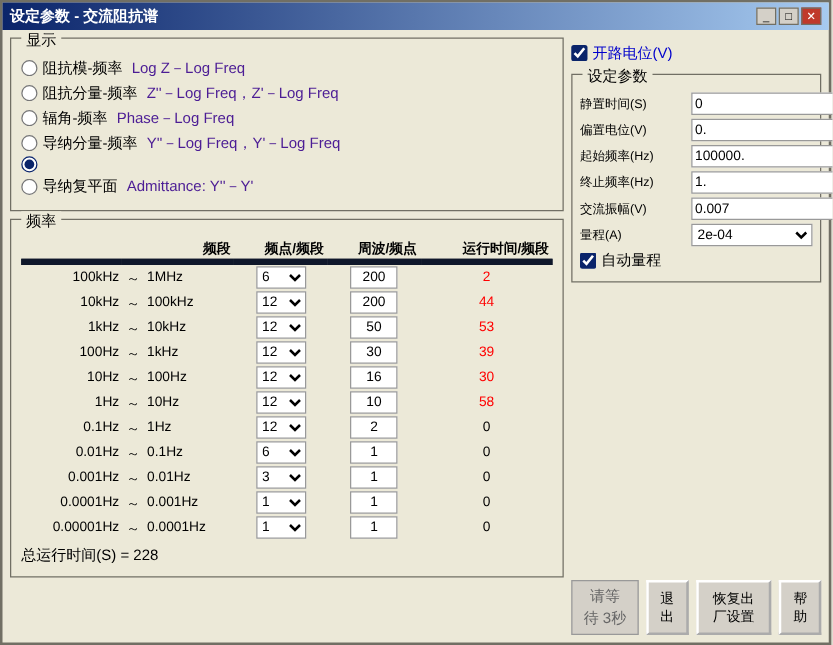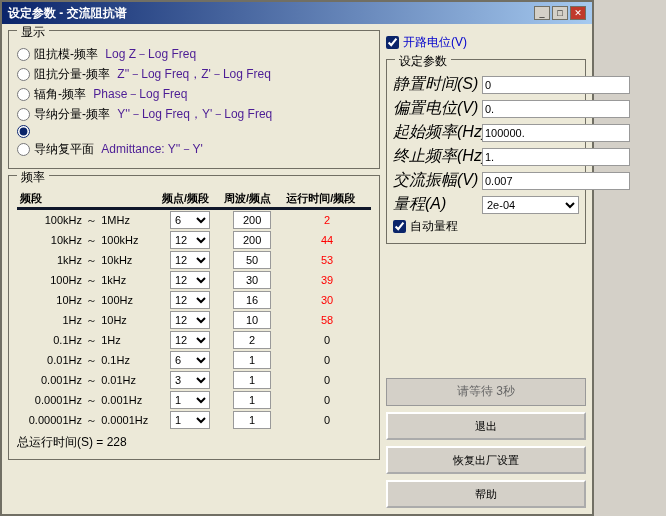--- a/index.html
+++ b/index.html
@@ -7,21 +7,21 @@
       font-family: "SimSun", "宋体", sans-serif;
       font-size: 12px;
       background: #d4d0c8;
       width: 666px;
       height: 516px;
       overflow: hidden;
     }
 
     
     .window {
-      width: 594px;
+      width: 665px;
       height: 516px;
       background: #ece9d8;
       border: 2px solid #716f64;
       display: flex;
       flex-direction: column;
     }
 
     .titlebar {
       background: linear-gradient(to right, #0a246a, #a6caf0);
       color: white;
@@ -124,23 +124,23 @@
     
     .freq-section {}
 
     .freq-table {
       width: 100%;
       border-collapse: collapse;
       font-size: 11px;
     }
 
     .freq-table th {
-      text-align: left;
+      text-align: right;
       padding: 1px 3px;
-      border-bottom: 3px solid #0f172a;
+      border-bottom: 5px solid #0f172a;
       white-space: nowrap;
     }
 
     .freq-table td {
       padding: 1px 2px;
       text-align: center;
       white-space: nowrap;
     }
 
     .freq-table select {
@@ -200,24 +200,23 @@
     }
 
     .settings-row {
       display: flex;
       align-items: center;
       margin-bottom: 3px;
       gap: 4px;
     }
 
     .settings-label {
-      font-size: 16px;
+      font-size: 10px;
       white-space: nowrap;
       min-width: 85px;
-      font-style: italic;
     }
 
     .settings-input {
       flex: 1;
       height: 18px;
       border: 1px solid #999;
       background: white;
       font-size: 11px;
       padding: 0 2px;
     }
@@ -237,21 +236,20 @@
       margin-top: 2px;
     }
 
     .checkbox-row input[type="checkbox"] {
       accent-color: #0a246a;
     }
 
     
     .right-buttons {
       display: flex;
-      flex-direction: column;
       gap: 6px;
       margin-top: auto;
       padding-top: 8px;
     }
 
     .action-btn {
       background: #d4d0c8;
       border: 2px outset #fff;
       padding: 4px 8px;
       font-size: 11px;

